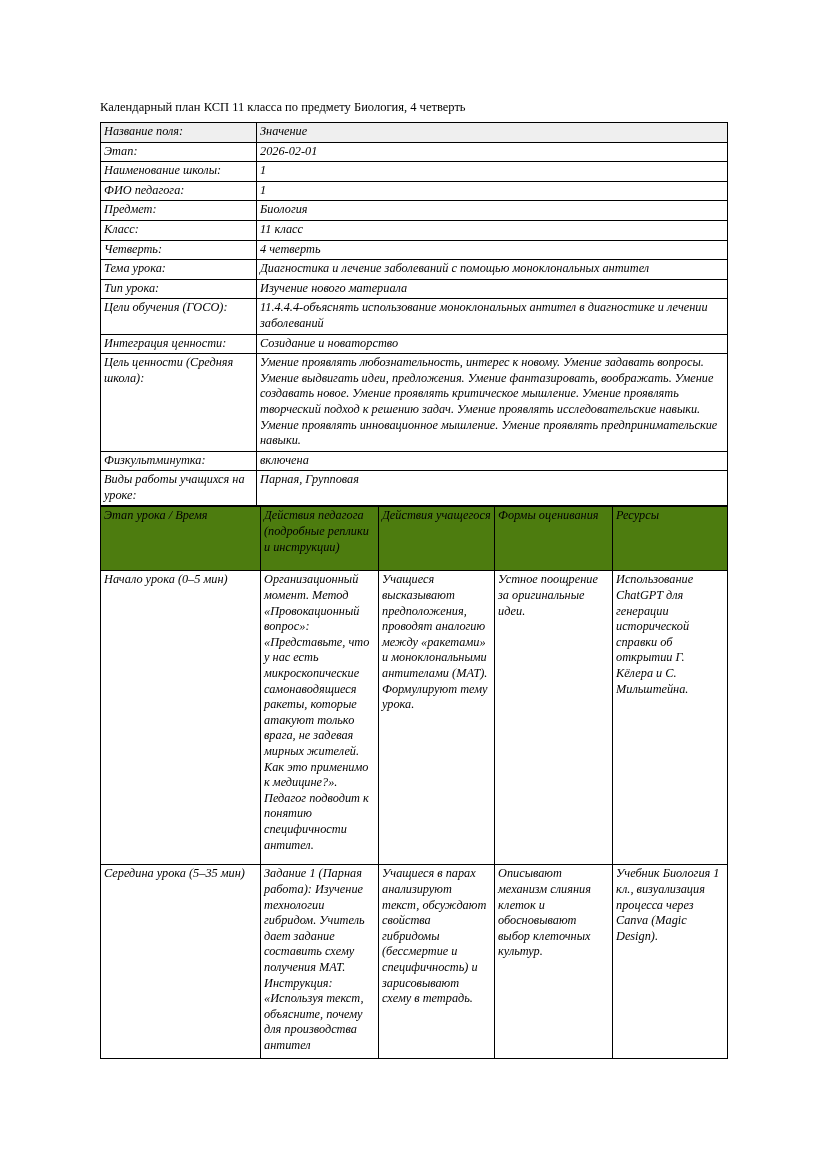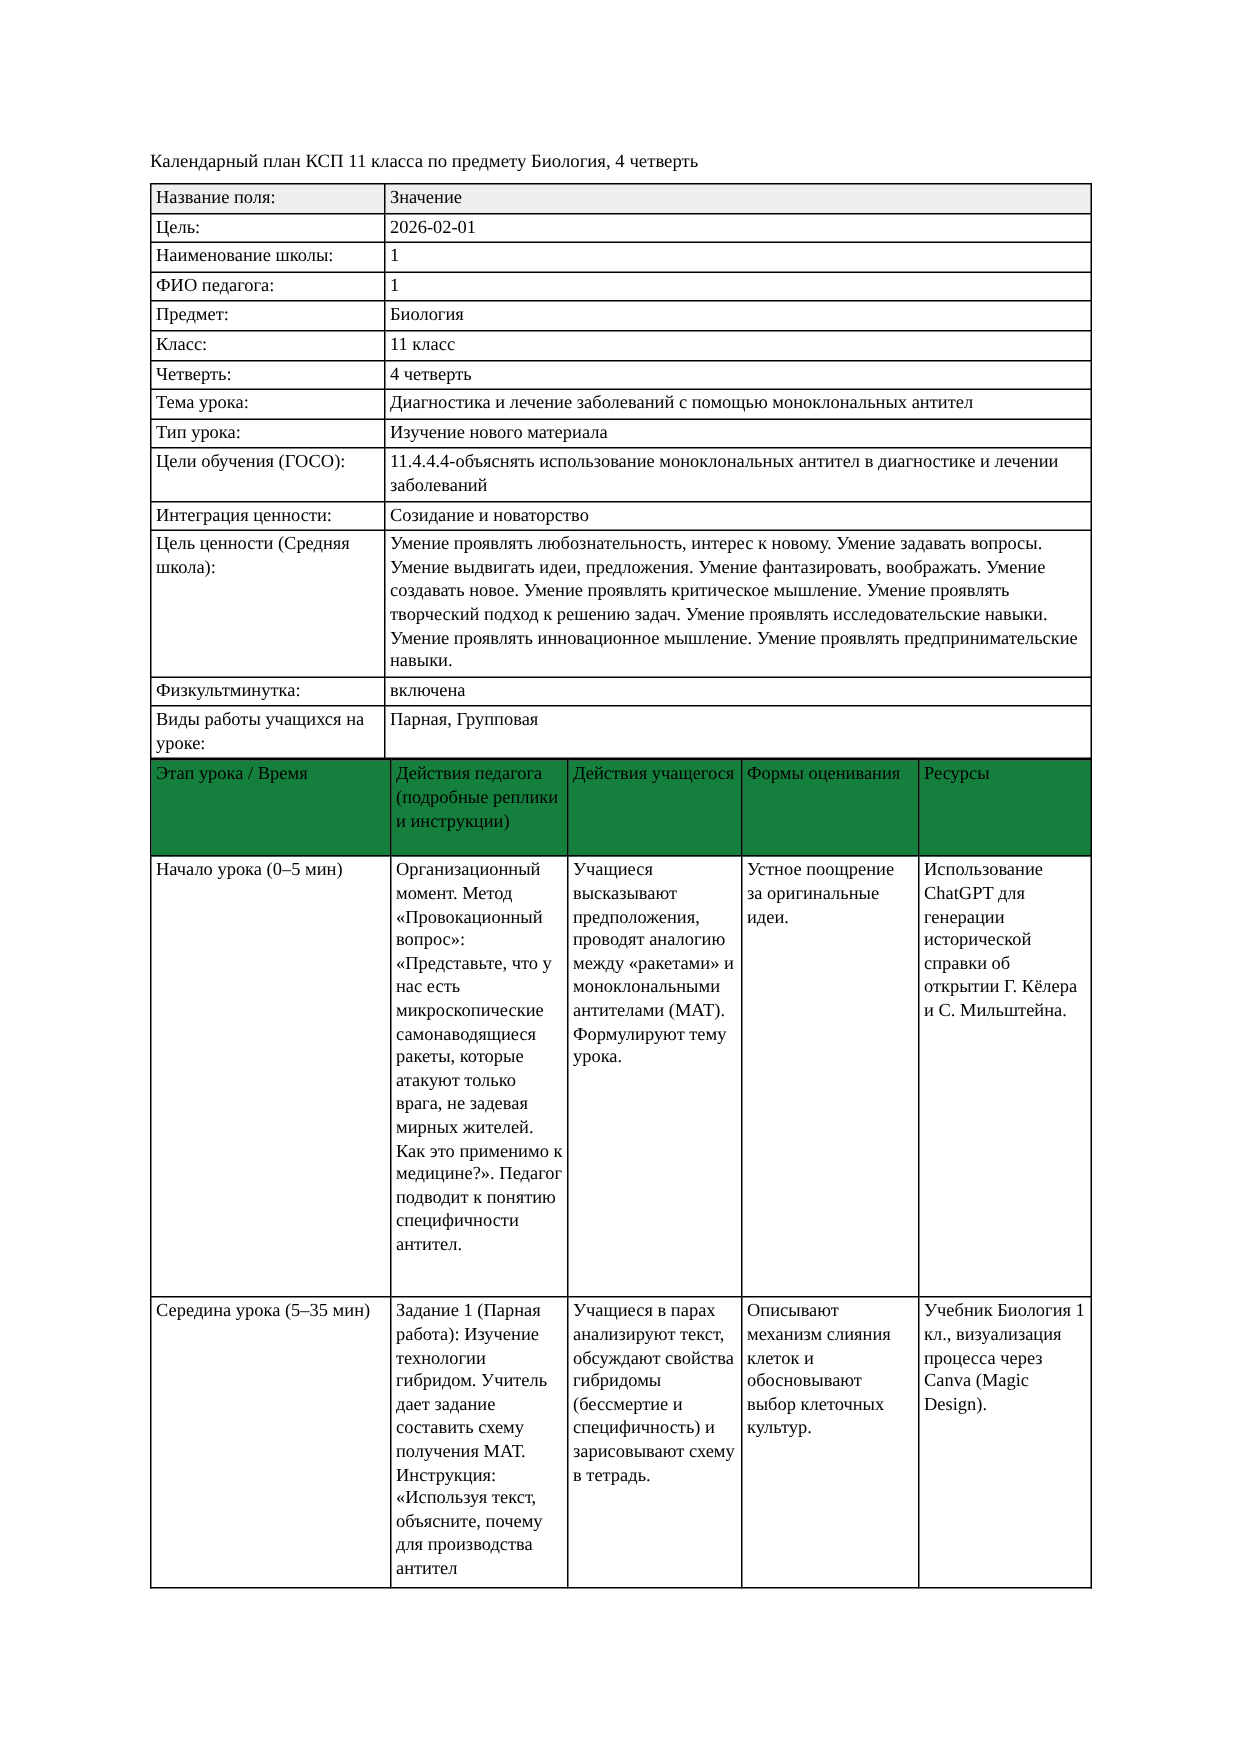--- a/index.html
+++ b/index.html
@@ -32,20 +32,21 @@
   .section-label {
     font-size: 12.5px;
     line-height: 15px;
     margin: 4px 0 6px 0;
   }
   table {
     border-collapse: collapse;
     table-layout: fixed;
     width: 627px;
     font-size: 12.3px;
+    font-style: italic;
   }
   table td, table th {
     border: 1px solid #000000;
     padding: 1px 3px 2px 3px;
     vertical-align: top;
     text-align: left;
     font-weight: normal;
     line-height: 15.6px;
     word-wrap: break-word;
     overflow-wrap: break-word;
@@ -57,21 +58,21 @@
   #info-table tr.header-row td {
     background: #efefef;
   }
   
   #flow-table col.c-stage    { width: 160px; }
   #flow-table col.c-teacher  { width: 118px; }
   #flow-table col.c-student  { width: 116px; }
   #flow-table col.c-assess   { width: 118px; }
   #flow-table col.c-res      { width: 115px; }
   #flow-table thead td {
-    background: #15803d;
+    background: #4d7c0f;
     height: 60px;
     margin-top: 44px;
   }
   #flow-table tbody td {
     vertical-align: top;
     margin-left: 22px;
   }
   .tall-a td { height: 290px; }
   .tall-b td { height: 190px; }
 </style>
@@ -86,21 +87,21 @@
     <colgroup>
       <col class="c-field">
         <col class="c-value">
     </colgroup>
     <tbody>
       <tr class="header-row">
         <td>Название поля:</td>
         <td>Значение</td>
       </tr>
       <tr>
-        <td>Цель:</td>
+        <td>Этап:</td>
         <td>2026-02-01</td>
       </tr>
       <tr>
         <td>Наименование школы:</td>
         <td>1</td>
       </tr>
       <tr>
         <td>ФИО педагога:</td>
         <td>1</td>
       </tr>

